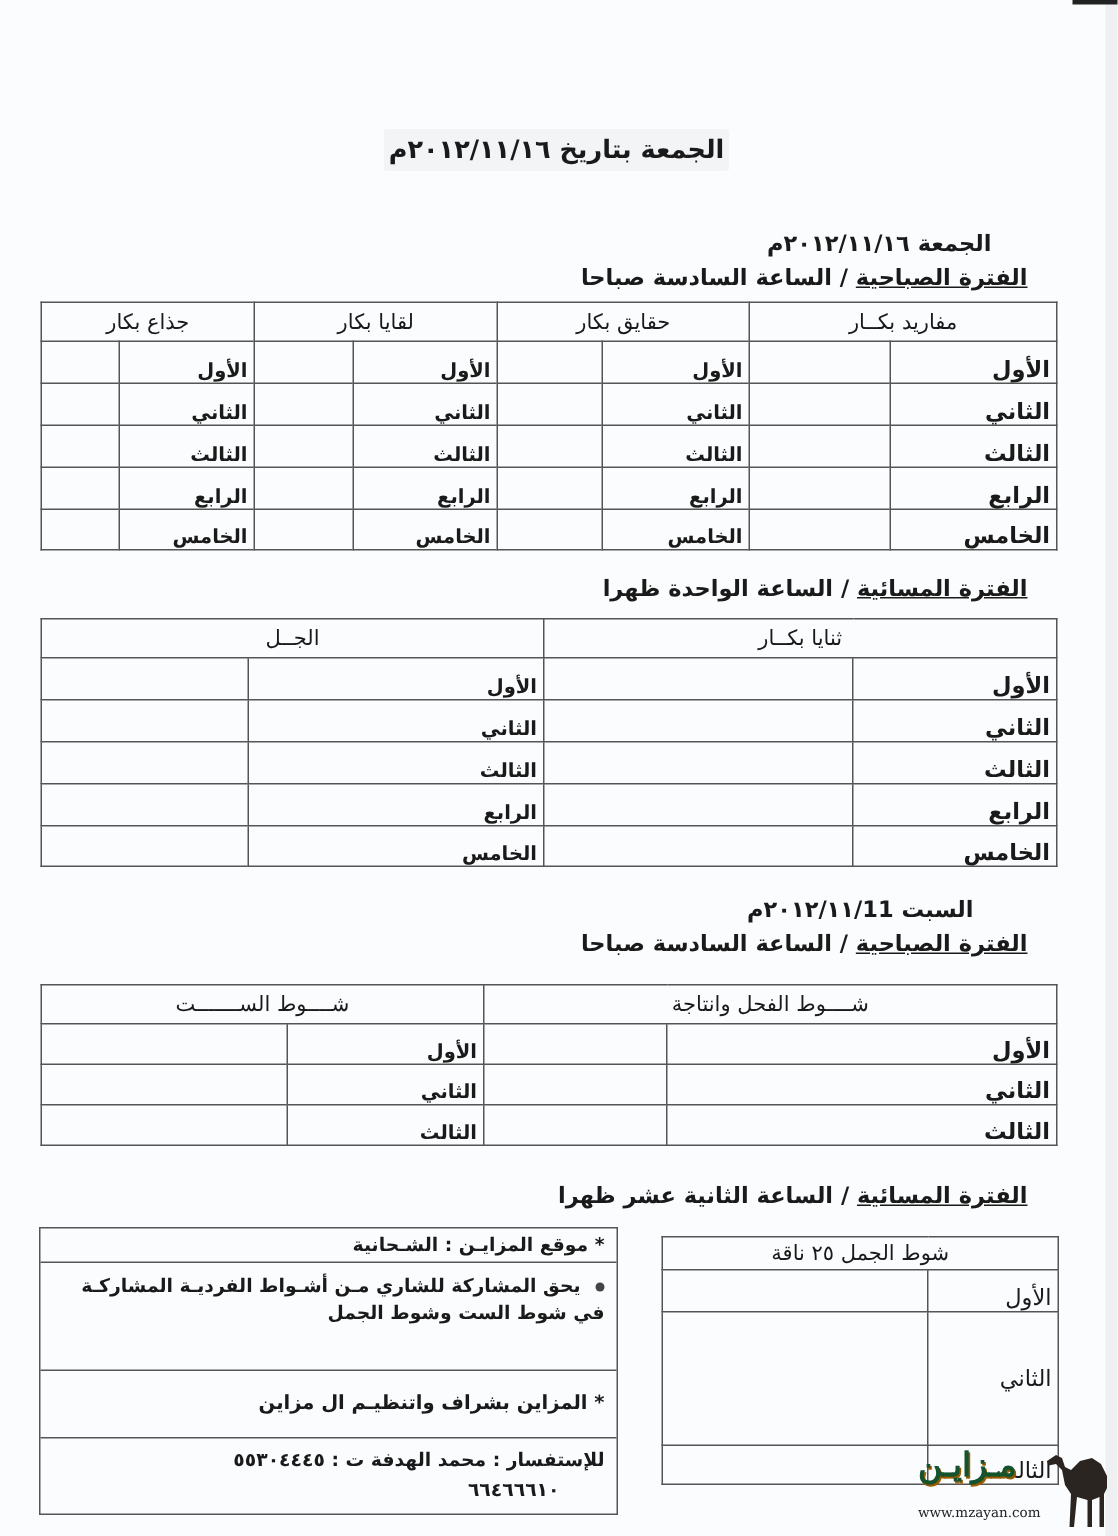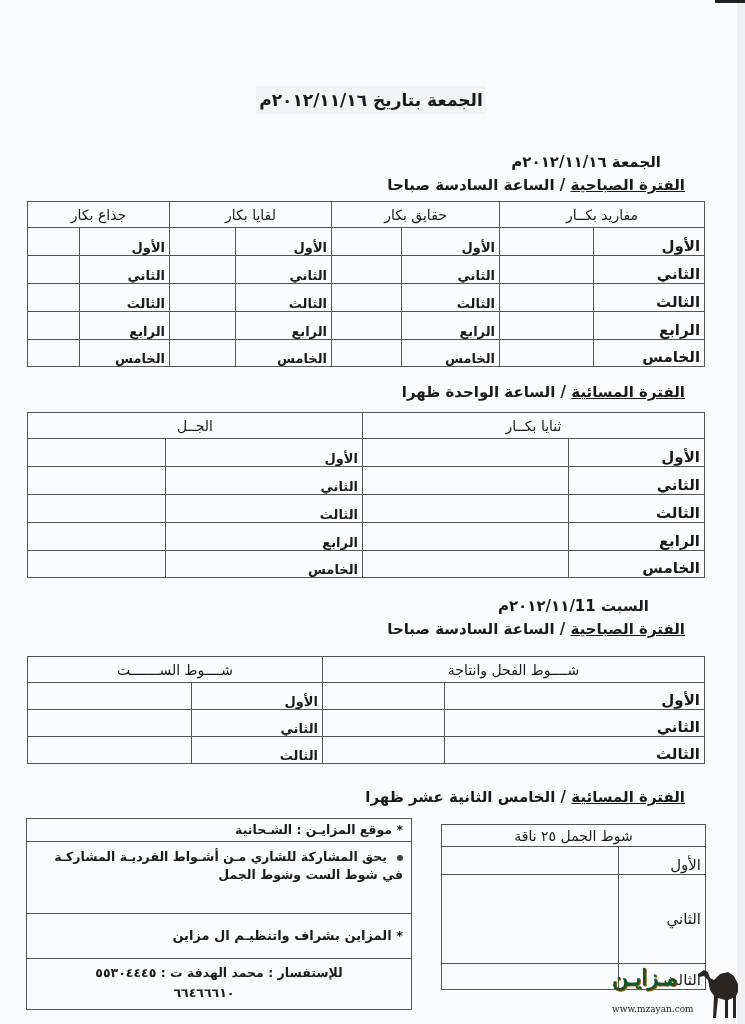--- a/index.html
+++ b/index.html
@@ -34,21 +34,21 @@
     font-weight: bold; vertical-align: bottom; white-space: nowrap;
   }
   table.grid td.head { font-weight: normal; font-size: 14px; text-align: center; vertical-align: middle; }
   table.grid td.lbl-first { font-size: 15px; text-align: right; }
   table.grid td.lbl { text-align: right; }
   .info-box {
     position: absolute; left: 26px; top: 818px; width: 384px; height: 190px;
     border: 1px solid #555; direction: rtl;
   }
   .info-row { border-bottom: 1px solid #555; padding: 0 8px; font-size: 12.5px; font-weight: bold; }
-  .info-row:last-child { border-bottom: none; text-align: center; }
+  .info-row:last-child { border-bottom: none; }
   .logo { position: absolute; left: 612px; top: 962px; width: 130px; height: 60px; direction: ltr; }
   .logo-word { position: absolute; left: 0; top: 2px; font-size: 22px; font-weight: bold; color: #14532d;
     text-shadow: 1px 1px 0 #9a5a00; font-family: "DejaVu Serif", serif; }
   .logo-url { position: absolute; left: 0; top: 42px; font-size: 9px; font-family: "DejaVu Serif", serif; color: #222; }
   .camel { position: absolute; left: 84px; top: 0; }
   .right-strip { position: absolute; right: 0; top: 0; width: 8px; height: 1024px; background: #eef0f2; }
   .top-bar { position: absolute; right: 0; top: 0; width: 30px; height: 3px; background: #222; }
 </style>
 </head>
 <body>
@@ -216,21 +216,21 @@
     <tr style="height:27px">
       <td class="lbl-first">الثالث</td>
           <td></td>
       <td class="lbl">الثالث</td>
           <td></td>
     </tr>
   </tbody>
     </table>
 
   <div class="abs period" style="right:60px; top:788px;">
-    <span class="u">الفترة المسائية</span><span> / الخامس الثانية عشر ظهرا</span>
+    <span class="u">الفترة المسائية</span><span> / الساعة الثانية عشر ظهرا</span>
   </div>
 
   <table class="grid" style="left:441px; top:824px; width:264px;">
     <colgroup>
         <col style="width:87px">
         <col style="width:177px">
       </colgroup>
     <tbody>
         <tr style="height:22px">
       <td class="head" colspan="2">شوط الجمل ٢٥ ناقة</td>

